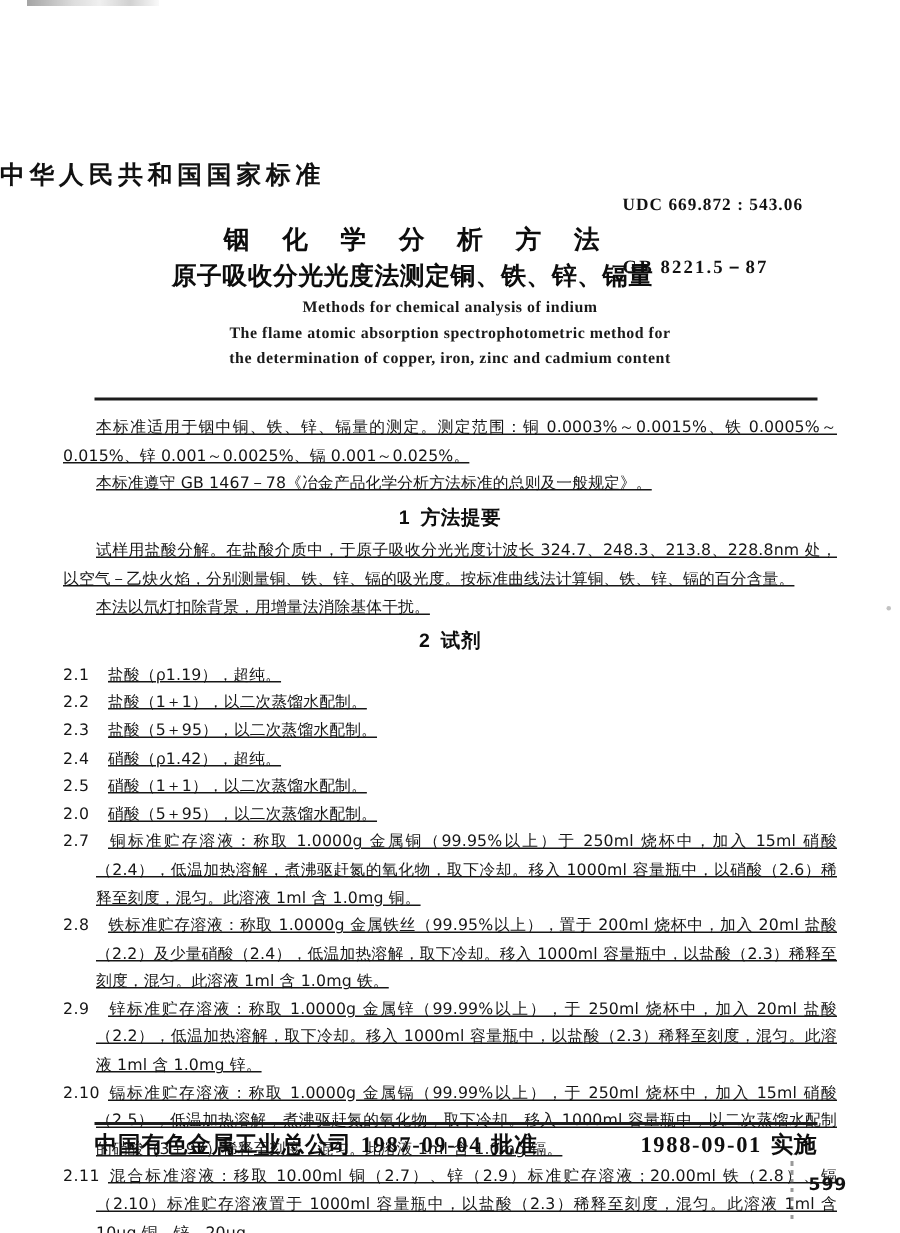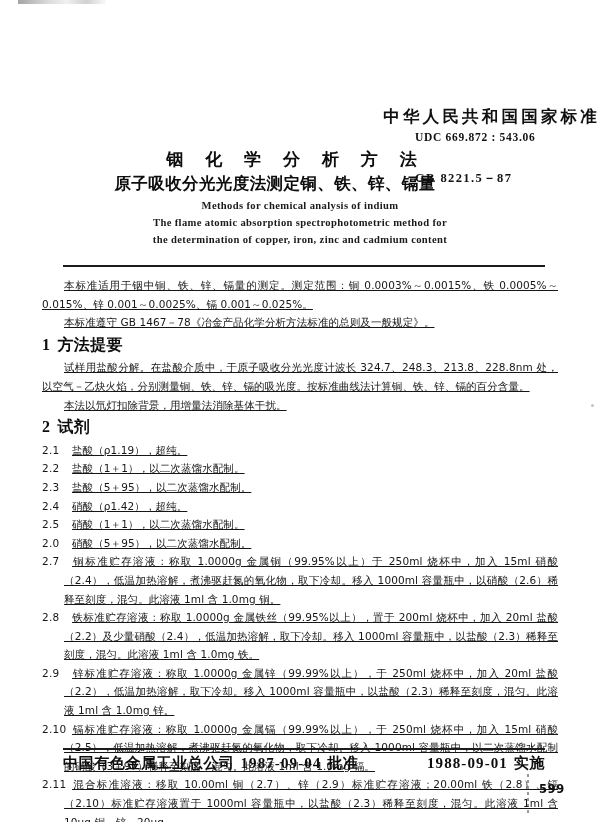--- a/index.html
+++ b/index.html
@@ -46,42 +46,41 @@
     background: rgba(120,120,120,.45);
     border-radius: 50%;
   }
 
   
   .national-line {
     position: absolute;
     top: 106px;
     left: 0;
     width: 600px;
-    text-align: right;
+    text-align: left;
     font-family: "DejaVu Sans", sans-serif;
     font-weight: bold;
     font-size: 16.5px;
     letter-spacing: 3.2px;
     color: #111;
   }
 
   .title-main {
     position: absolute;
     top: 148px;
     left: 0;
     width: 548px;
     text-align: center;
     font-family: "DejaVu Sans", sans-serif;
     font-weight: bold;
     font-size: 17px;
     letter-spacing: 8px;
     color: #0d0d0d;
     padding-left: 9px;
     box-sizing: border-box;
-    margin-left: 17px;
   }
   .title-sub {
     position: absolute;
     top: 173px;
     left: 0;
     width: 550px;
     text-align: center;
     font-family: "DejaVu Sans", sans-serif;
     font-weight: bold;
     font-size: 16.5px;
@@ -147,26 +146,27 @@
     font-size: 10.5px;
     line-height: 18.6px;
     color: #161616;
     text-align: justify;
     letter-spacing: .1px;
     text-decoration: underline;
   }
   p.indent { text-indent: 22px; }
   .sec-head {
     margin: 0;
-    font-family: Liberation Serif, serif;
-    font-weight: bold;
-    font-size: 16px;
+    font-family: Liberation Sans, sans-serif;
+    font-weight: bold;
+    font-size: 13px;
     line-height: 18.6px;
     color: #0e0e0e;
     letter-spacing: .4px;
+    text-align: center;
   }
   .sec-head .num { font-weight: bold; margin-right: 7px; }
   .gap-sm { height: 4px; }
 
   .reagent-item {
     margin: 0;
     font-family: "DejaVu Sans", sans-serif;
     font-size: 10.5px;
     line-height: 18.6px;
     color: #161616;

